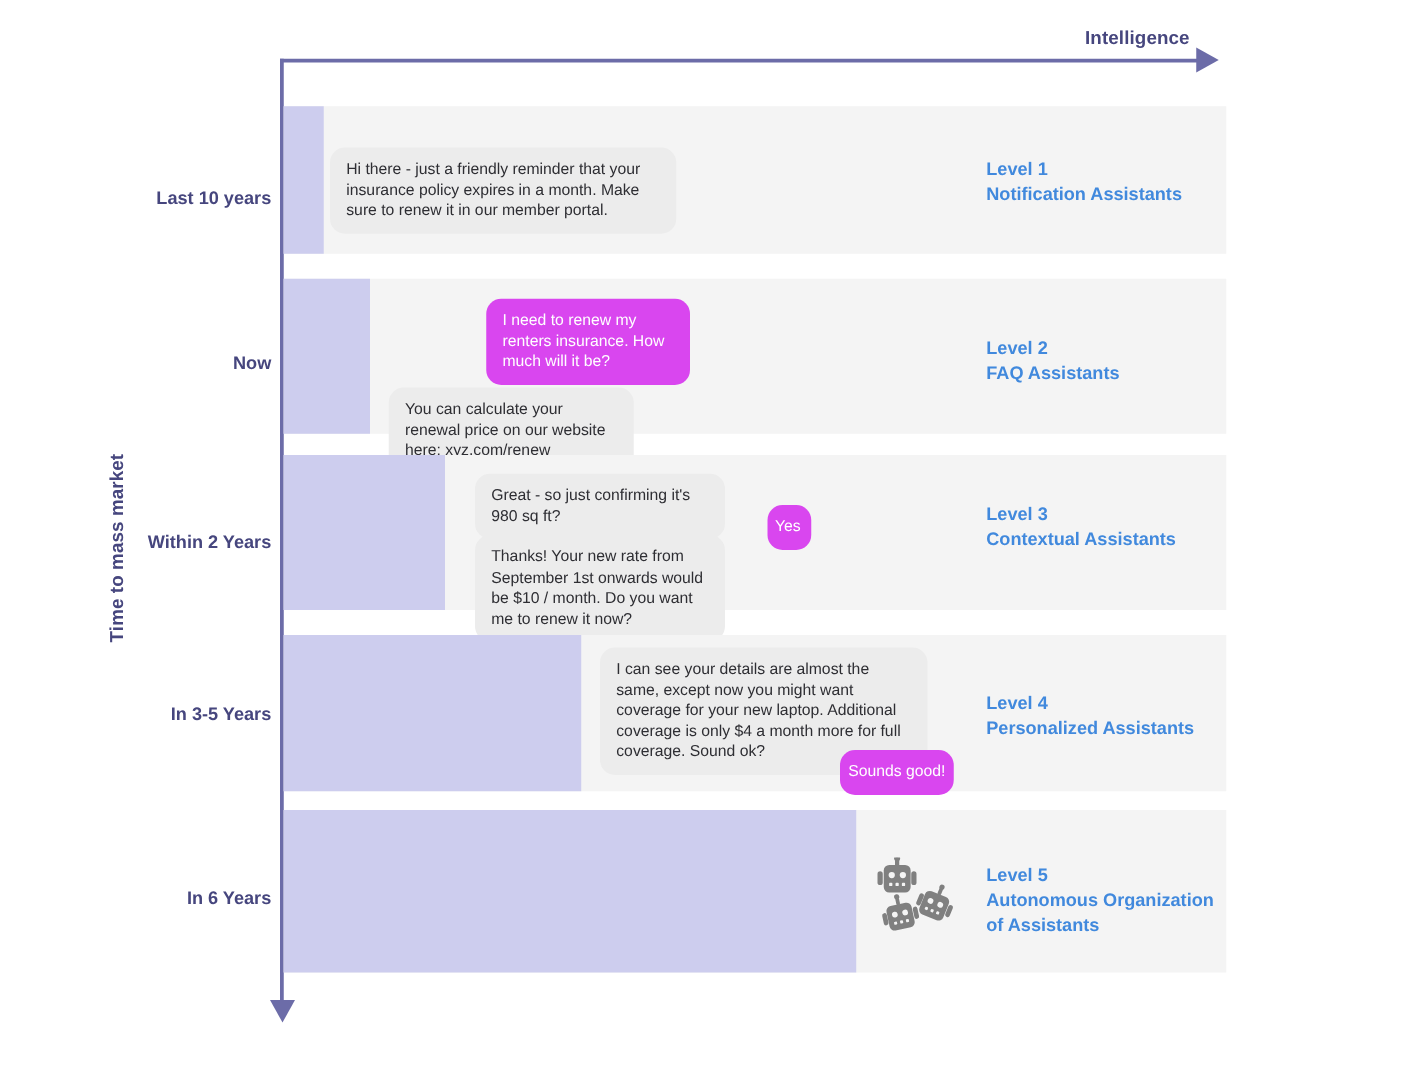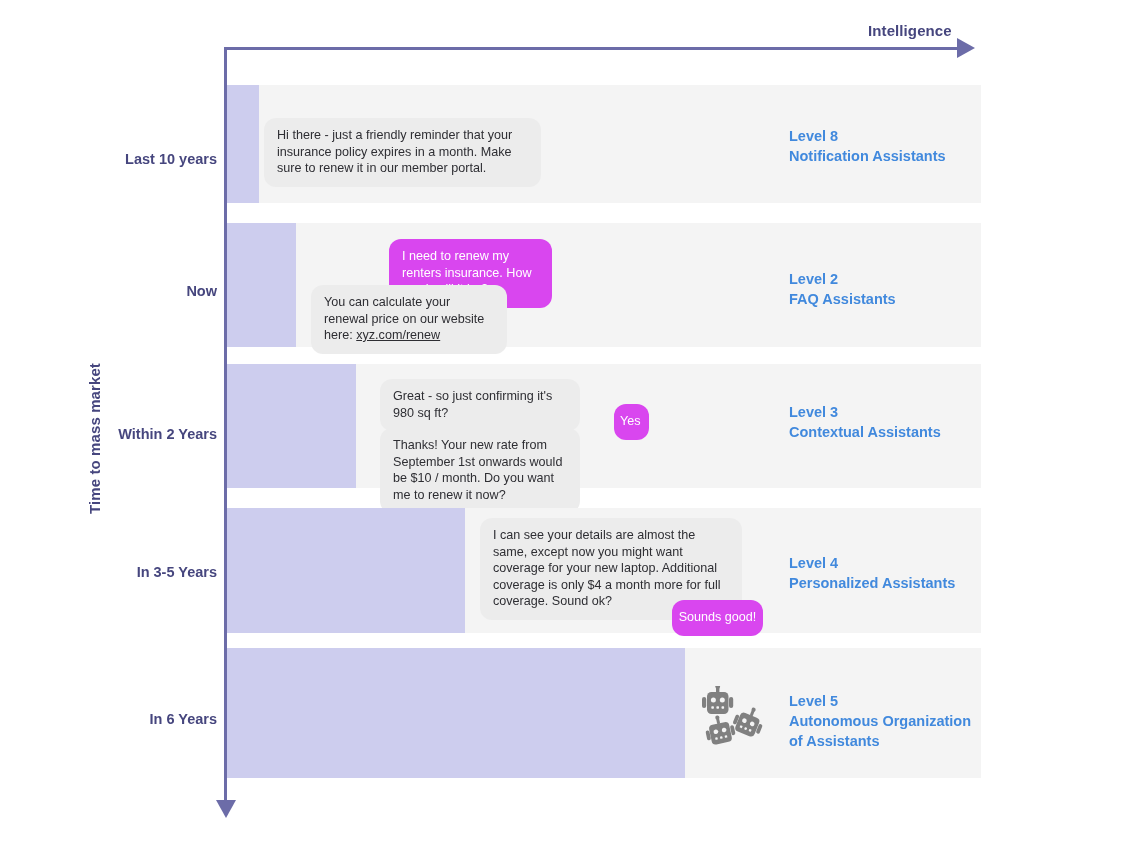--- a/index.html
+++ b/index.html
@@ -156,30 +156,30 @@
   <div class="axis-y-line"></div>
   <div class="axis-y-head"></div>
   <div class="axis-y-label">Time to mass market</div>
 
   <div class="row" style="top:85px; height:118px;">
     <div class="row-bar" style="width:32px;"></div>
   </div>
   <div class="row-label" style="top:129px;margin-top:22px;">Last 10 years</div>
   <div class="bubble bot" style="left:264px; top:118px; width:277px;">Hi there - just a friendly reminder that your insurance policy expires in a month. Make sure to renew it in our member portal.</div>
   <div class="level-block" style="left:789px; top:126px;">
-    <div>Level 8</div>
+    <div>Level 1</div>
     <div>Notification Assistants</div>
   </div>
 
   <div class="row" style="top:223px; height:124px;">
     <div class="row-bar" style="width:69px;"></div>
   </div>
   <div class="row-label" style="top:283px;">Now</div>
   <div class="bubble user" style="left:389px; top:239px; width:163px;">I need to renew my renters insurance. How much will it be?</div>
-  <div class="bubble bot" style="left:311px; top:285px; width:196px;"><span>You can calculate your renewal price on our website here: </span><span class="lnk">xyz.com/renew</span></div>
+  <div class="bubble bot" style="left:311px; top:310px; width:196px;"><span>You can calculate your renewal price on our website here: </span><span class="lnk">xyz.com/renew</span></div>
   <div class="level-block" style="left:789px; top:269px;">
     <div>Level 2</div>
     <div>FAQ Assistants</div>
   </div>
 
   <div class="row" style="top:364px; height:124px;">
     <div class="row-bar" style="width:129px;"></div>
   </div>
   <div class="row-label" style="top:426px;">Within 2 Years</div>
   <div class="bubble bot" style="left:380px; top:379px; width:200px;">Great - so just confirming it's 980 sq ft?</div>

